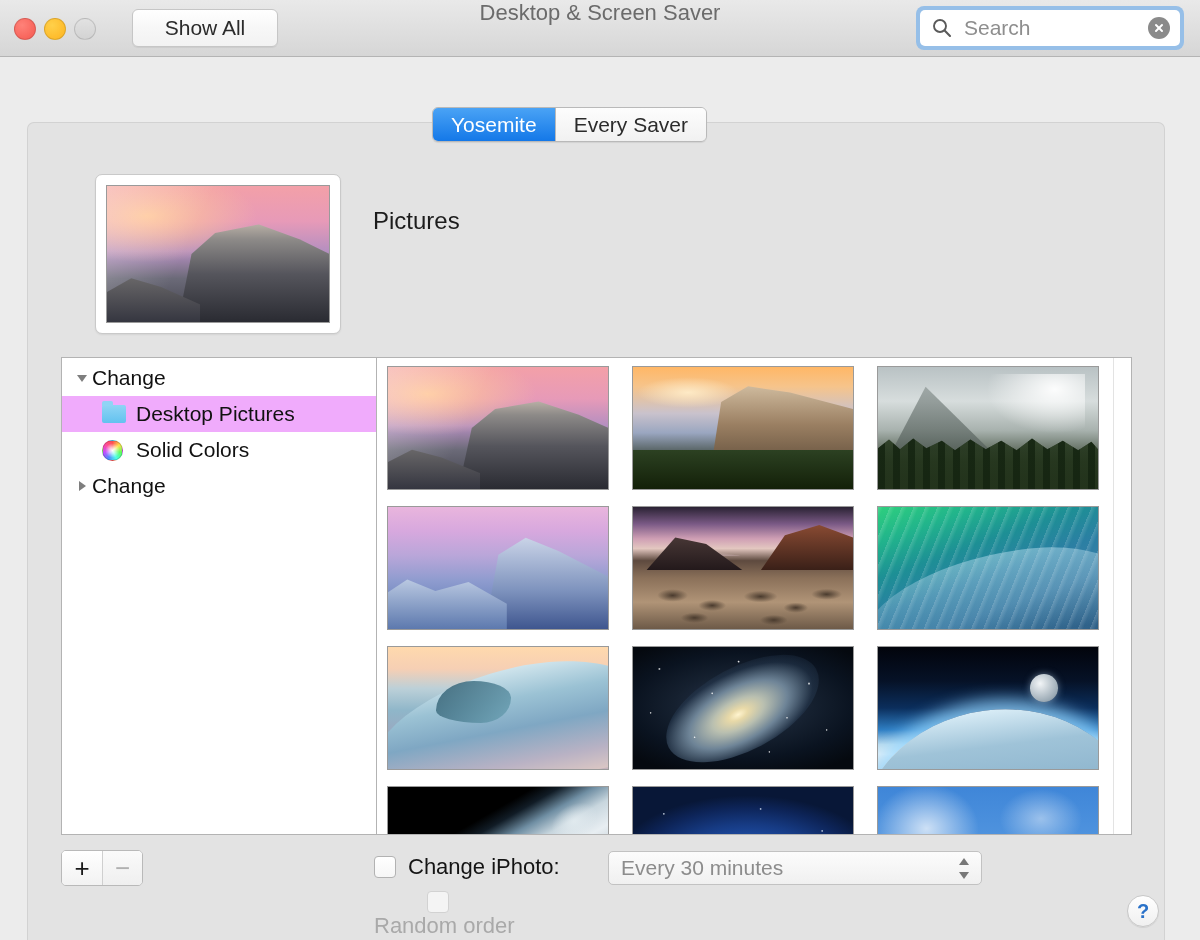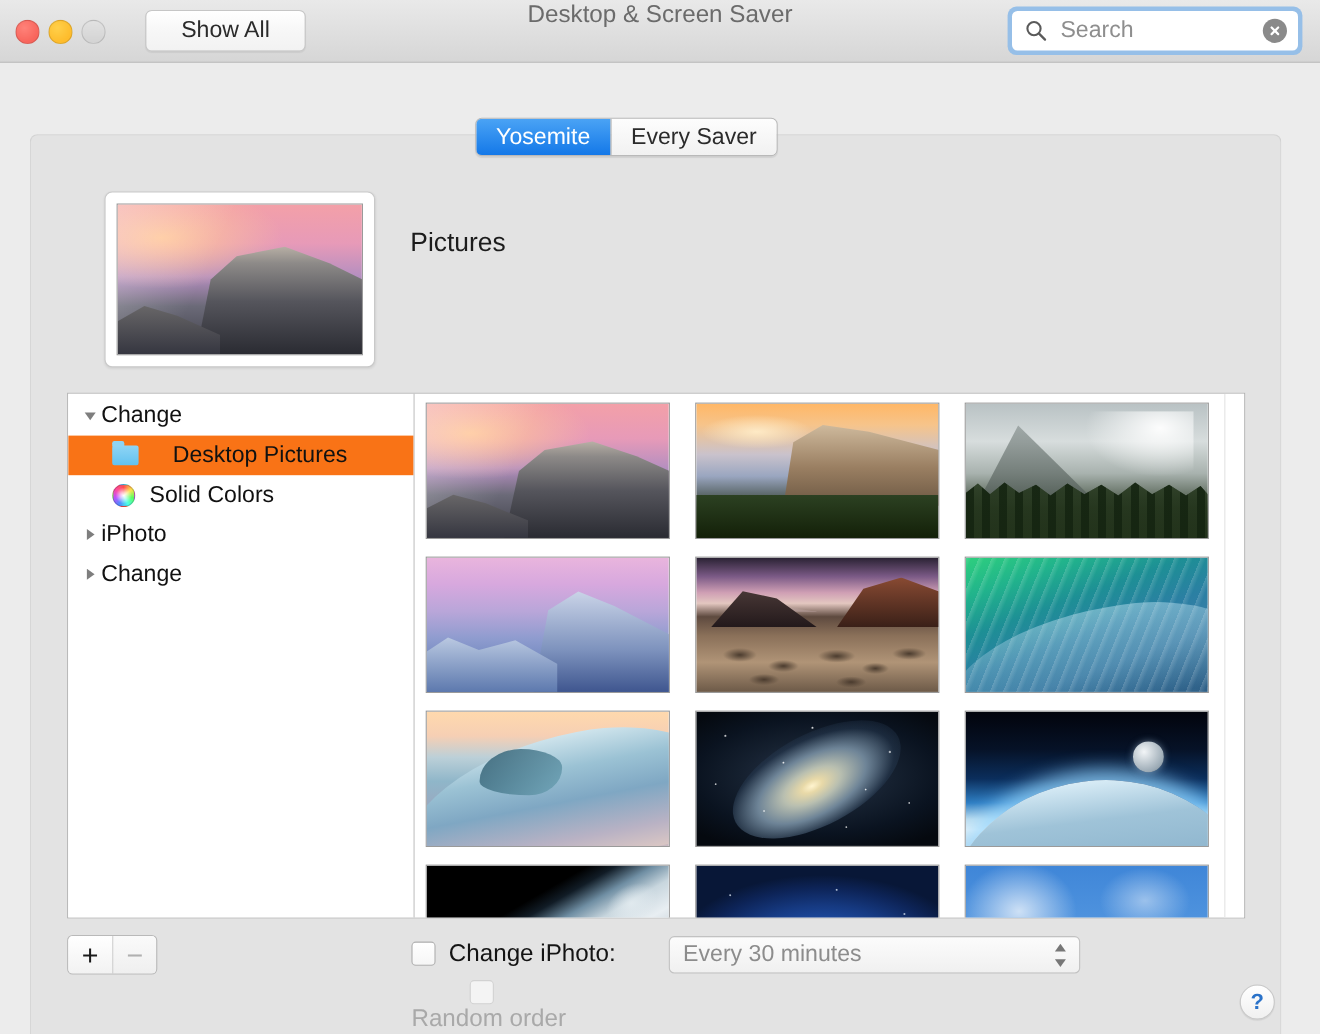--- a/index.html
+++ b/index.html
@@ -164,21 +164,21 @@
     padding-top: 2px;
     overflow: hidden;
   }
   .src-row {
     height: 36px;
     display: flex; align-items: center;
     font-size: 21px; color: #111;
     cursor: default;
     padding-left: 10px;
   }
-  .src-row.selected { background: #f97316; gap: 21px; }
+  .src-row.selected { background: #f0abfc; }
   .disclosure {
     width: 20px; height: 20px;
     display: flex; align-items: center; justify-content: center;
     flex: 0 0 20px;
   }
   .disclosure svg { display: block; }
   .src-row.child { padding-left: 40px; }
   .src-icon { width: 26px; margin-right: 8px; display: flex; align-items: center; }
   .folder-icon {
     width: 24px; height: 18px; border-radius: 2px;
@@ -590,28 +590,20 @@
       <span>Desktop Pictures</span>
     </div>
 
     <div class="src-row child">
       <span class="src-icon">
         <span class="wheel-icon"></span>
       </span>
       <span>Solid Colors</span>
     </div>
 
-    <div class="src-row">
-      <span class="disclosure">
-        <svg width="14" height="14" viewBox="0 0 14 14">
-            <polygon points="4,2 11,7 4,12" fill="#7e7e7e"></polygon>
-          </svg>
-      </span>
-      <span>iPhoto</span>
-    </div>
 
     <div class="src-row">
       <span class="disclosure">
         <svg width="14" height="14" viewBox="0 0 14 14">
             <polygon points="4,2 11,7 4,12" fill="#7e7e7e"></polygon>
           </svg>
       </span>
       <span>Change</span>
     </div>
   </div>

